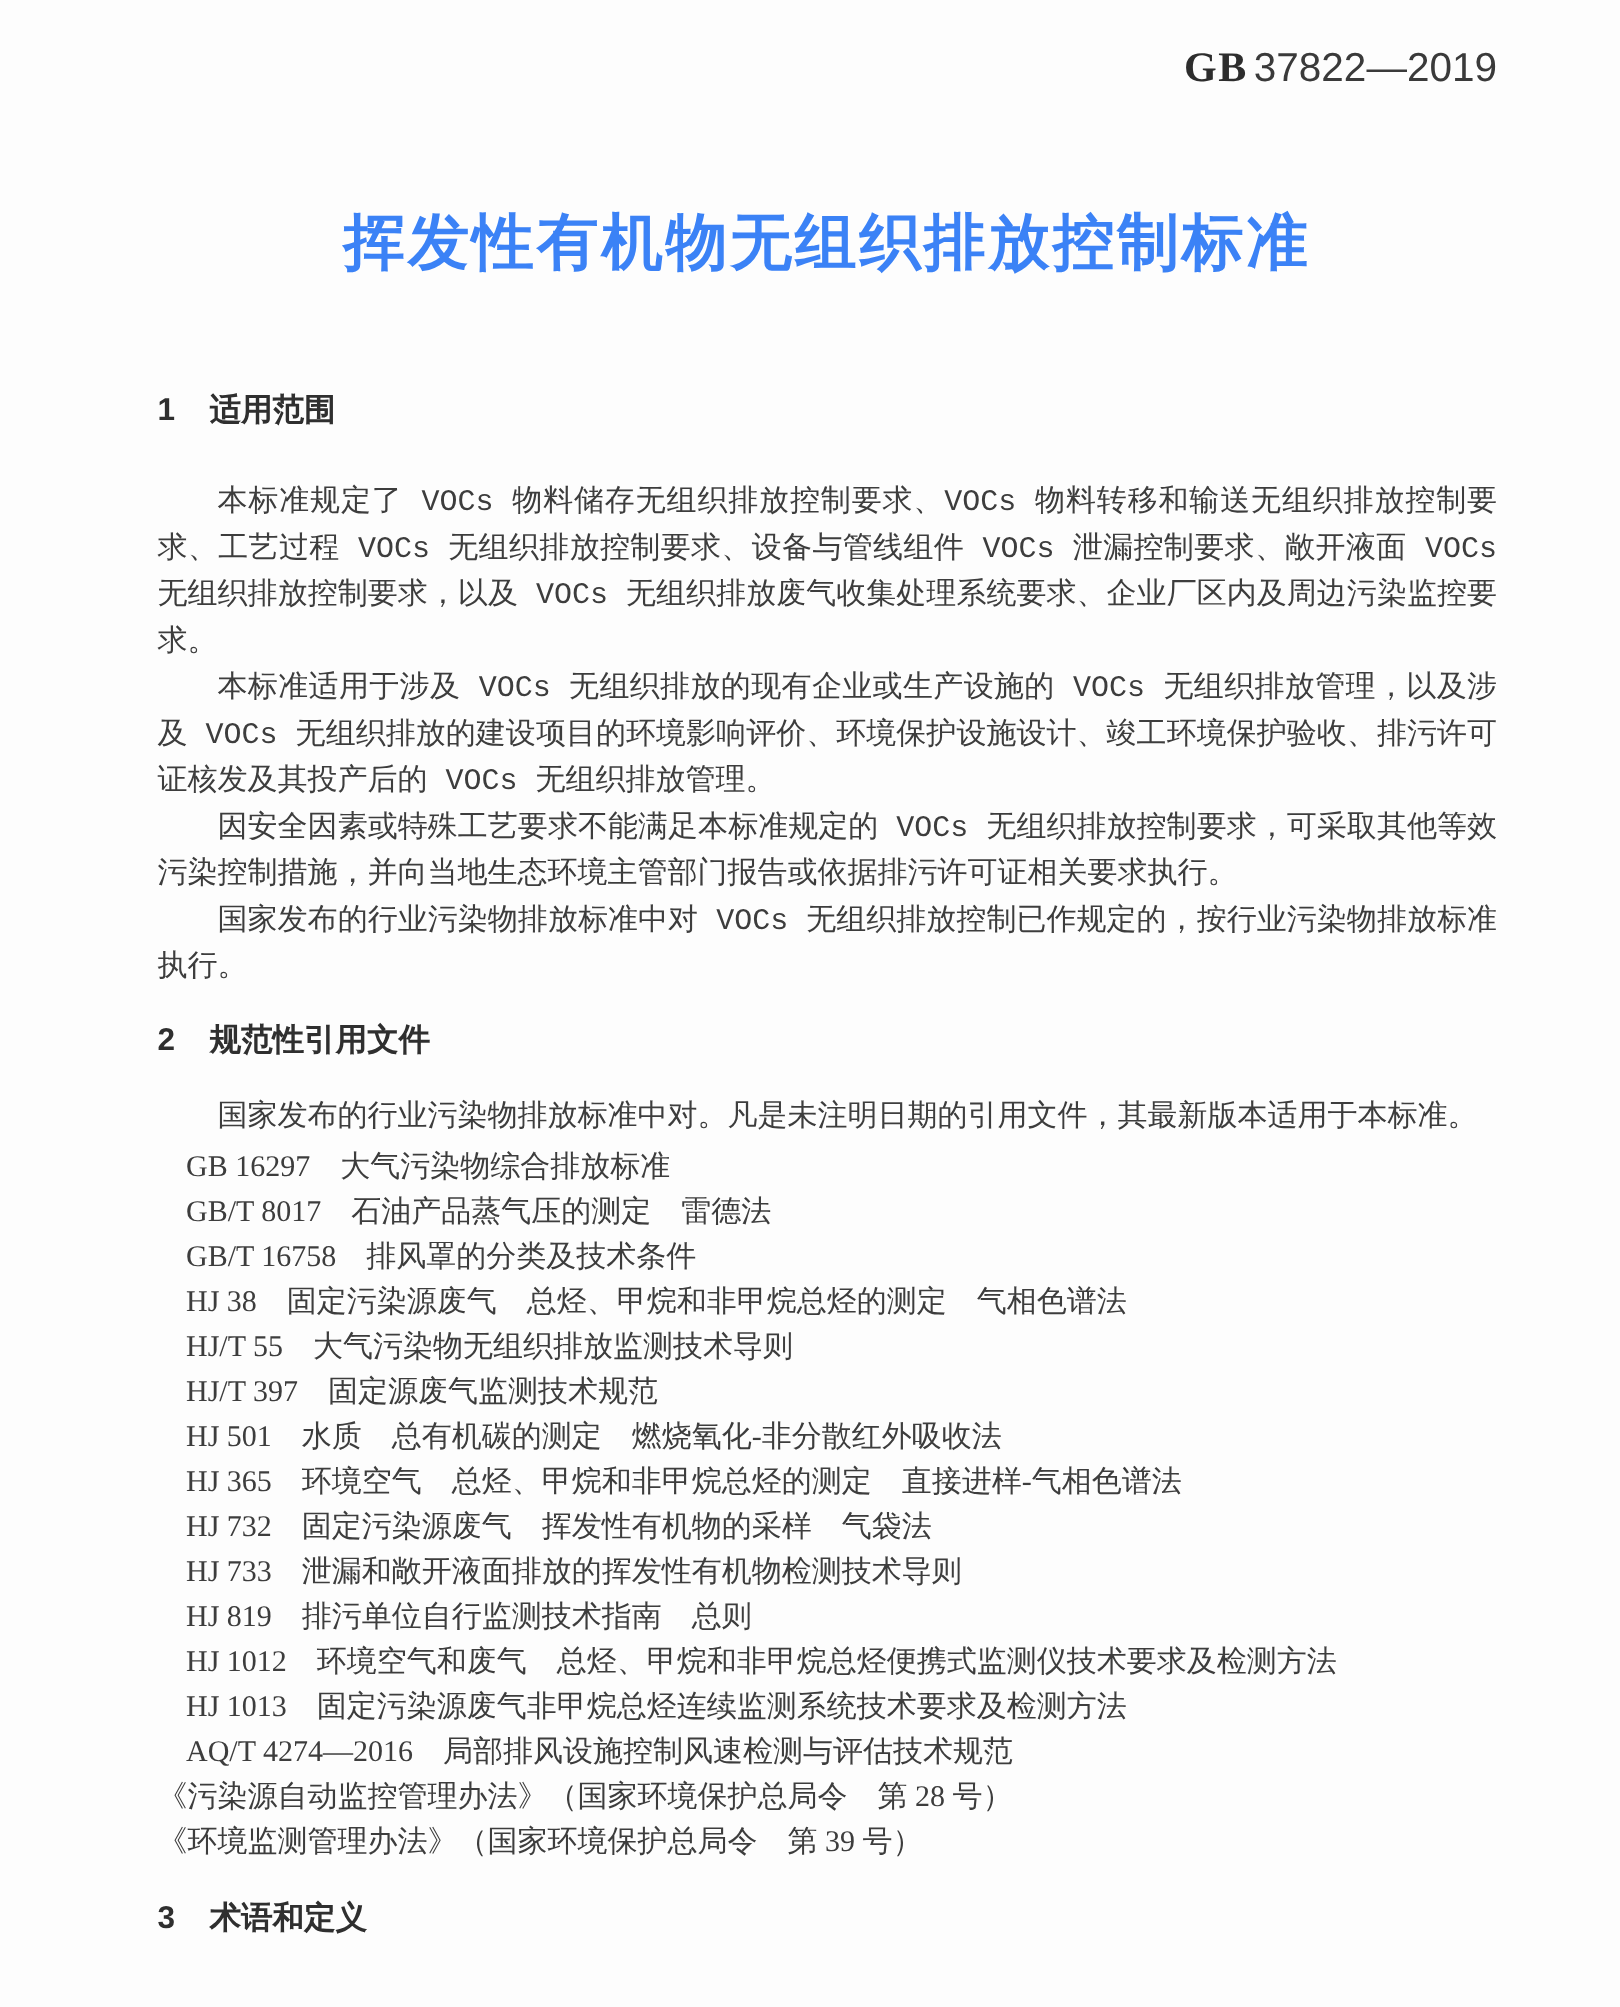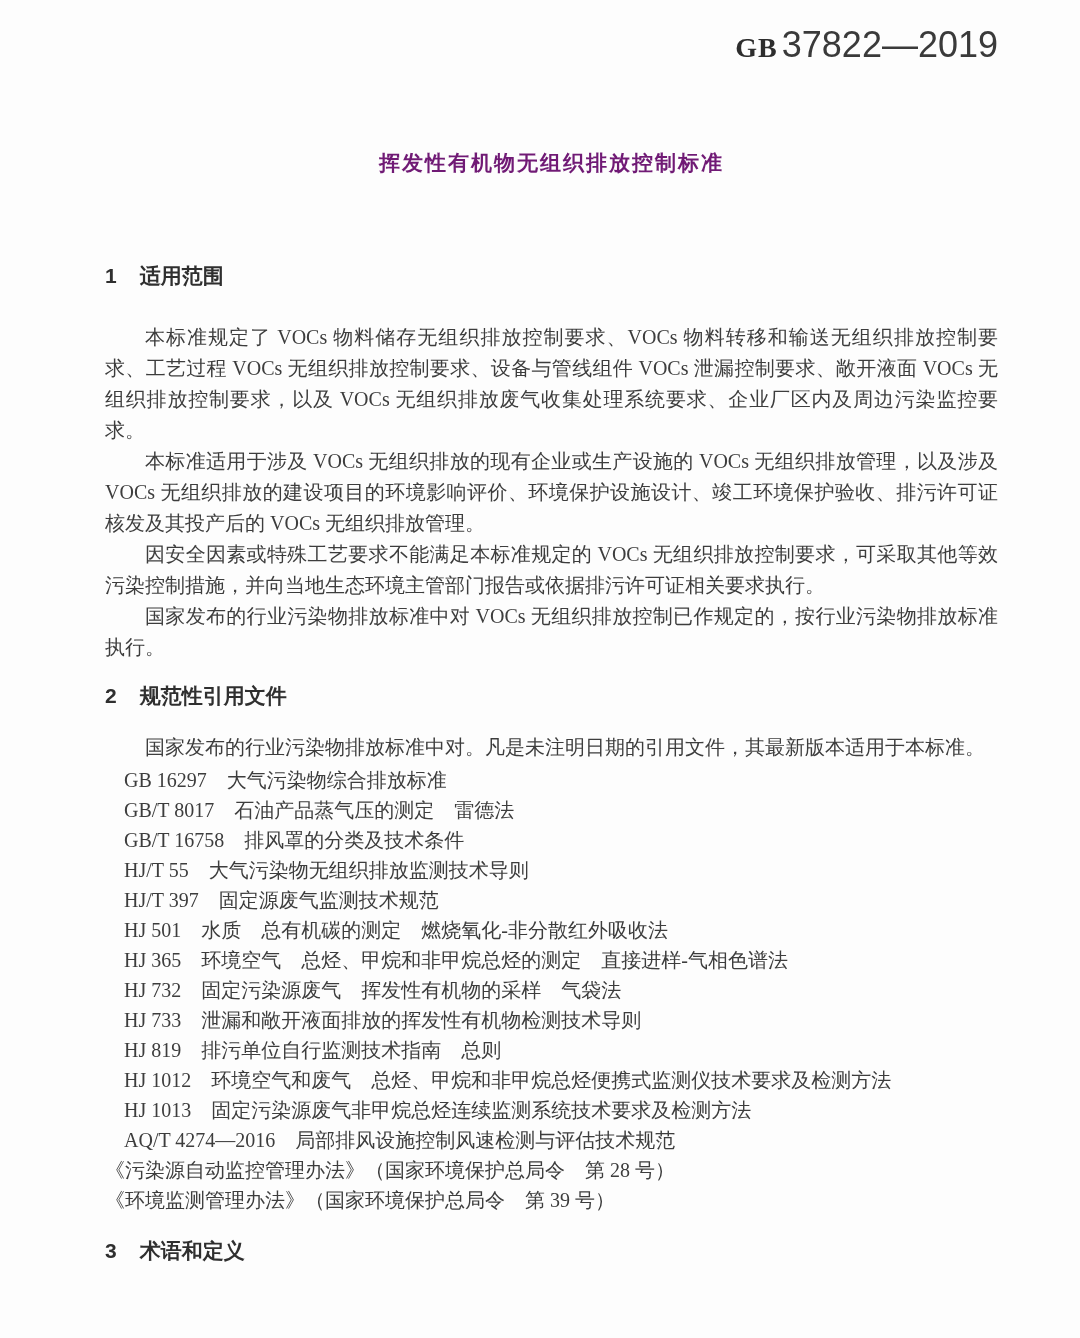--- a/index.html
+++ b/index.html
@@ -24,32 +24,32 @@
   .code-prefix {
     font-family: "Liberation Serif", "DejaVu Serif", serif;
     font-weight: 700;
     font-size: 28px;
     color: #2d2d2d;
     letter-spacing: 1px;
   }
   .code-number {
     font-family: "Liberation Sans", "DejaVu Sans", sans-serif;
     font-weight: 500;
-    font-size: 36px;
+    font-size: 27px;
     color: #3a3a3a;
   }
   
   .doc-title {
     margin: 74px 0 0 0;
     text-align: center;
     font-family: "Liberation Sans", "DejaVu Sans", sans-serif;
     font-weight: 700;
-    font-size: 21px;
+    font-size: 41px;
     letter-spacing: 2px;
-    color: #701a75;
+    color: #3b82f6;
     line-height: 40px;
   }
   
   .sec-heading {
     font-family: "Liberation Sans", "DejaVu Sans", sans-serif;
     font-weight: 700;
     font-size: 21px;
     color: #2f2f2f;
     line-height: 26px;
   }
@@ -59,20 +59,21 @@
   .sec-3 { margin-top: 23px; }
   
   .body-copy { margin-top: 33px; }
   .para {
     margin: 0;
     font-size: 20px;
     line-height: 31px;
     text-align: justify;
     text-indent: 2em;
     color: #3d3d3d;
+    font-family: Liberation Mono, monospace;
   }
   .intro-para { margin-top: 23px; }
   
   .ref-list { margin-top: 2px; padding-left: 19px; }
   .ref-item {
     font-size: 20px;
     line-height: 30px;
     white-space: nowrap;
     color: #3d3d3d;
   }
@@ -104,20 +105,21 @@
 
   <div class="sec-2">
     <div class="sec-heading">
       <span class="sec-num">2</span><span class="sec-title">规范性引用文件</span>
     </div>
     <p class="para intro-para">国家发布的行业污染物排放标准中对。凡是未注明日期的引用文件，其最新版本适用于本标准。</p>
     <div class="ref-list">
       <div class="ref-item">GB 16297　大气污染物综合排放标准</div>
       <div class="ref-item">GB/T 8017　石油产品蒸气压的测定　雷德法</div>
       <div class="ref-item">GB/T 16758　排风罩的分类及技术条件</div>
+      <div class="ref-item">HJ 38　固定污染源废气　总烃、甲烷和非甲烷总烃的测定　气相色谱法</div>
       <div class="ref-item">HJ/T 55　大气污染物无组织排放监测技术导则</div>
       <div class="ref-item">HJ/T 397　固定源废气监测技术规范</div>
       <div class="ref-item">HJ 501　水质　总有机碳的测定　燃烧氧化-非分散红外吸收法</div>
       <div class="ref-item">HJ 365　环境空气　总烃、甲烷和非甲烷总烃的测定　直接进样-气相色谱法</div>
       <div class="ref-item">HJ 732　固定污染源废气　挥发性有机物的采样　气袋法</div>
       <div class="ref-item">HJ 733　泄漏和敞开液面排放的挥发性有机物检测技术导则</div>
       <div class="ref-item">HJ 819　排污单位自行监测技术指南　总则</div>
       <div class="ref-item">HJ 1012　环境空气和废气　总烃、甲烷和非甲烷总烃便携式监测仪技术要求及检测方法</div>
       <div class="ref-item">HJ 1013　固定污染源废气非甲烷总烃连续监测系统技术要求及检测方法</div>
       <div class="ref-item">AQ/T 4274—2016　局部排风设施控制风速检测与评估技术规范</div>

